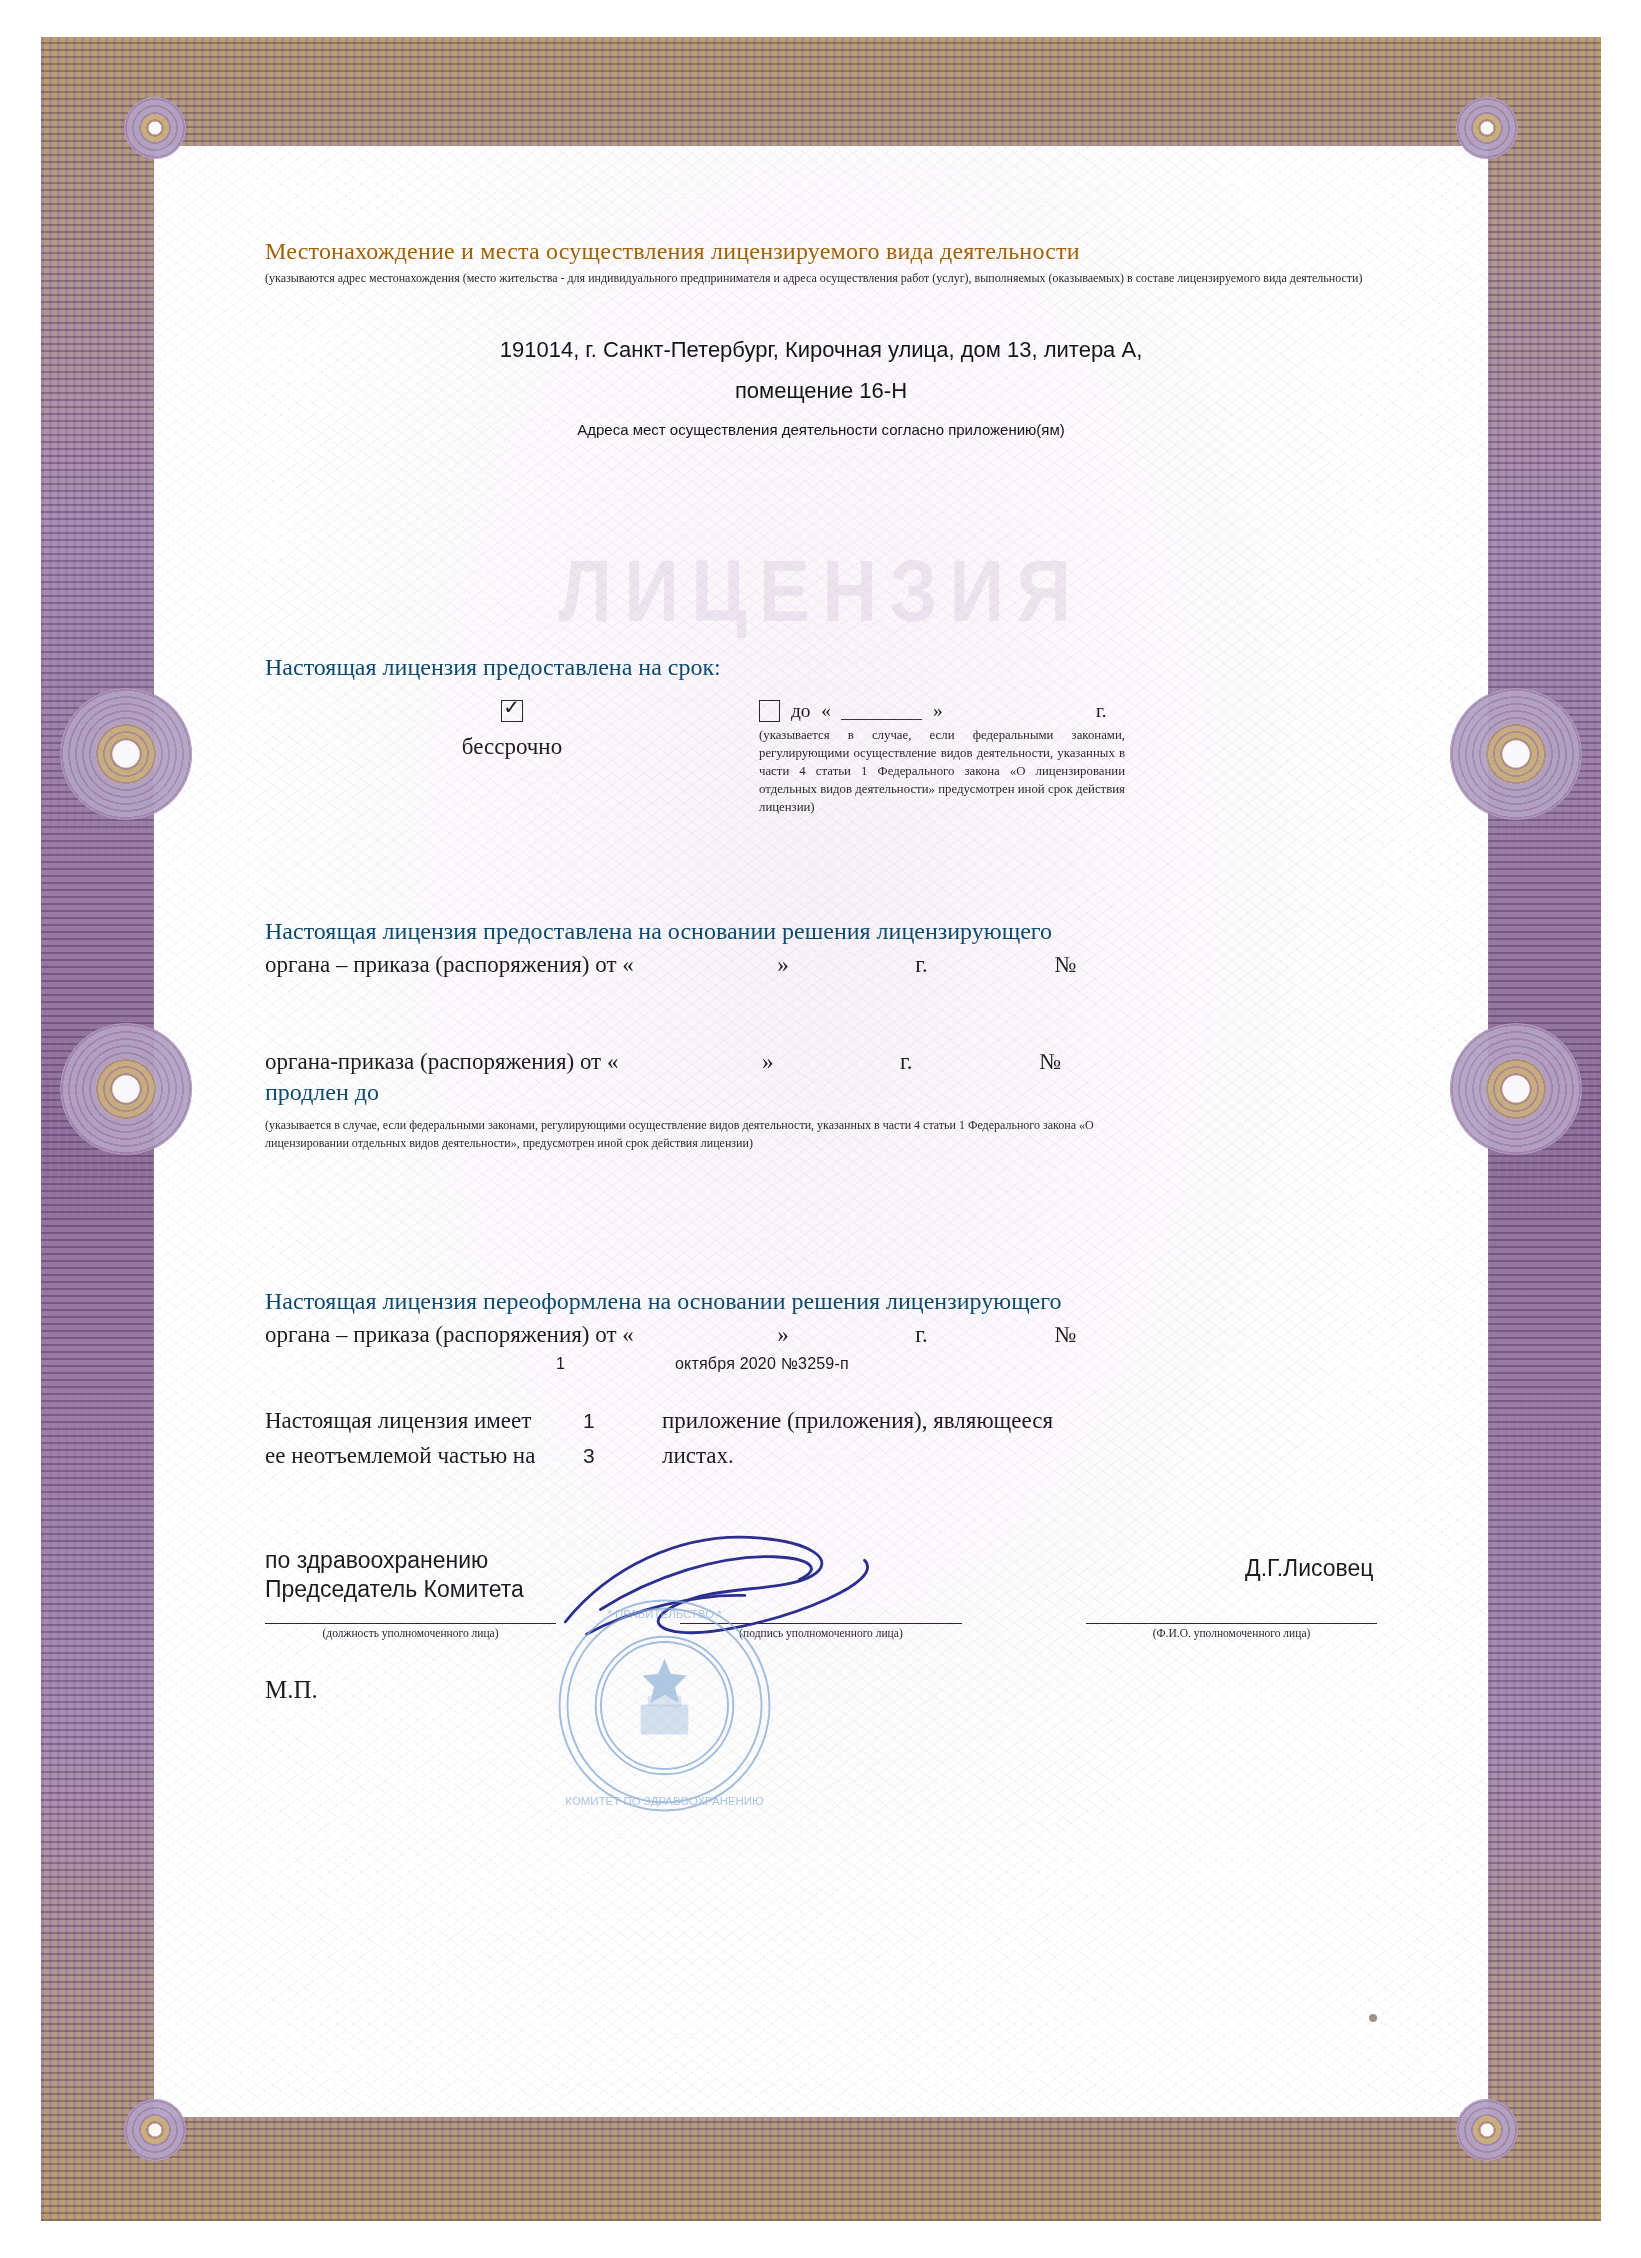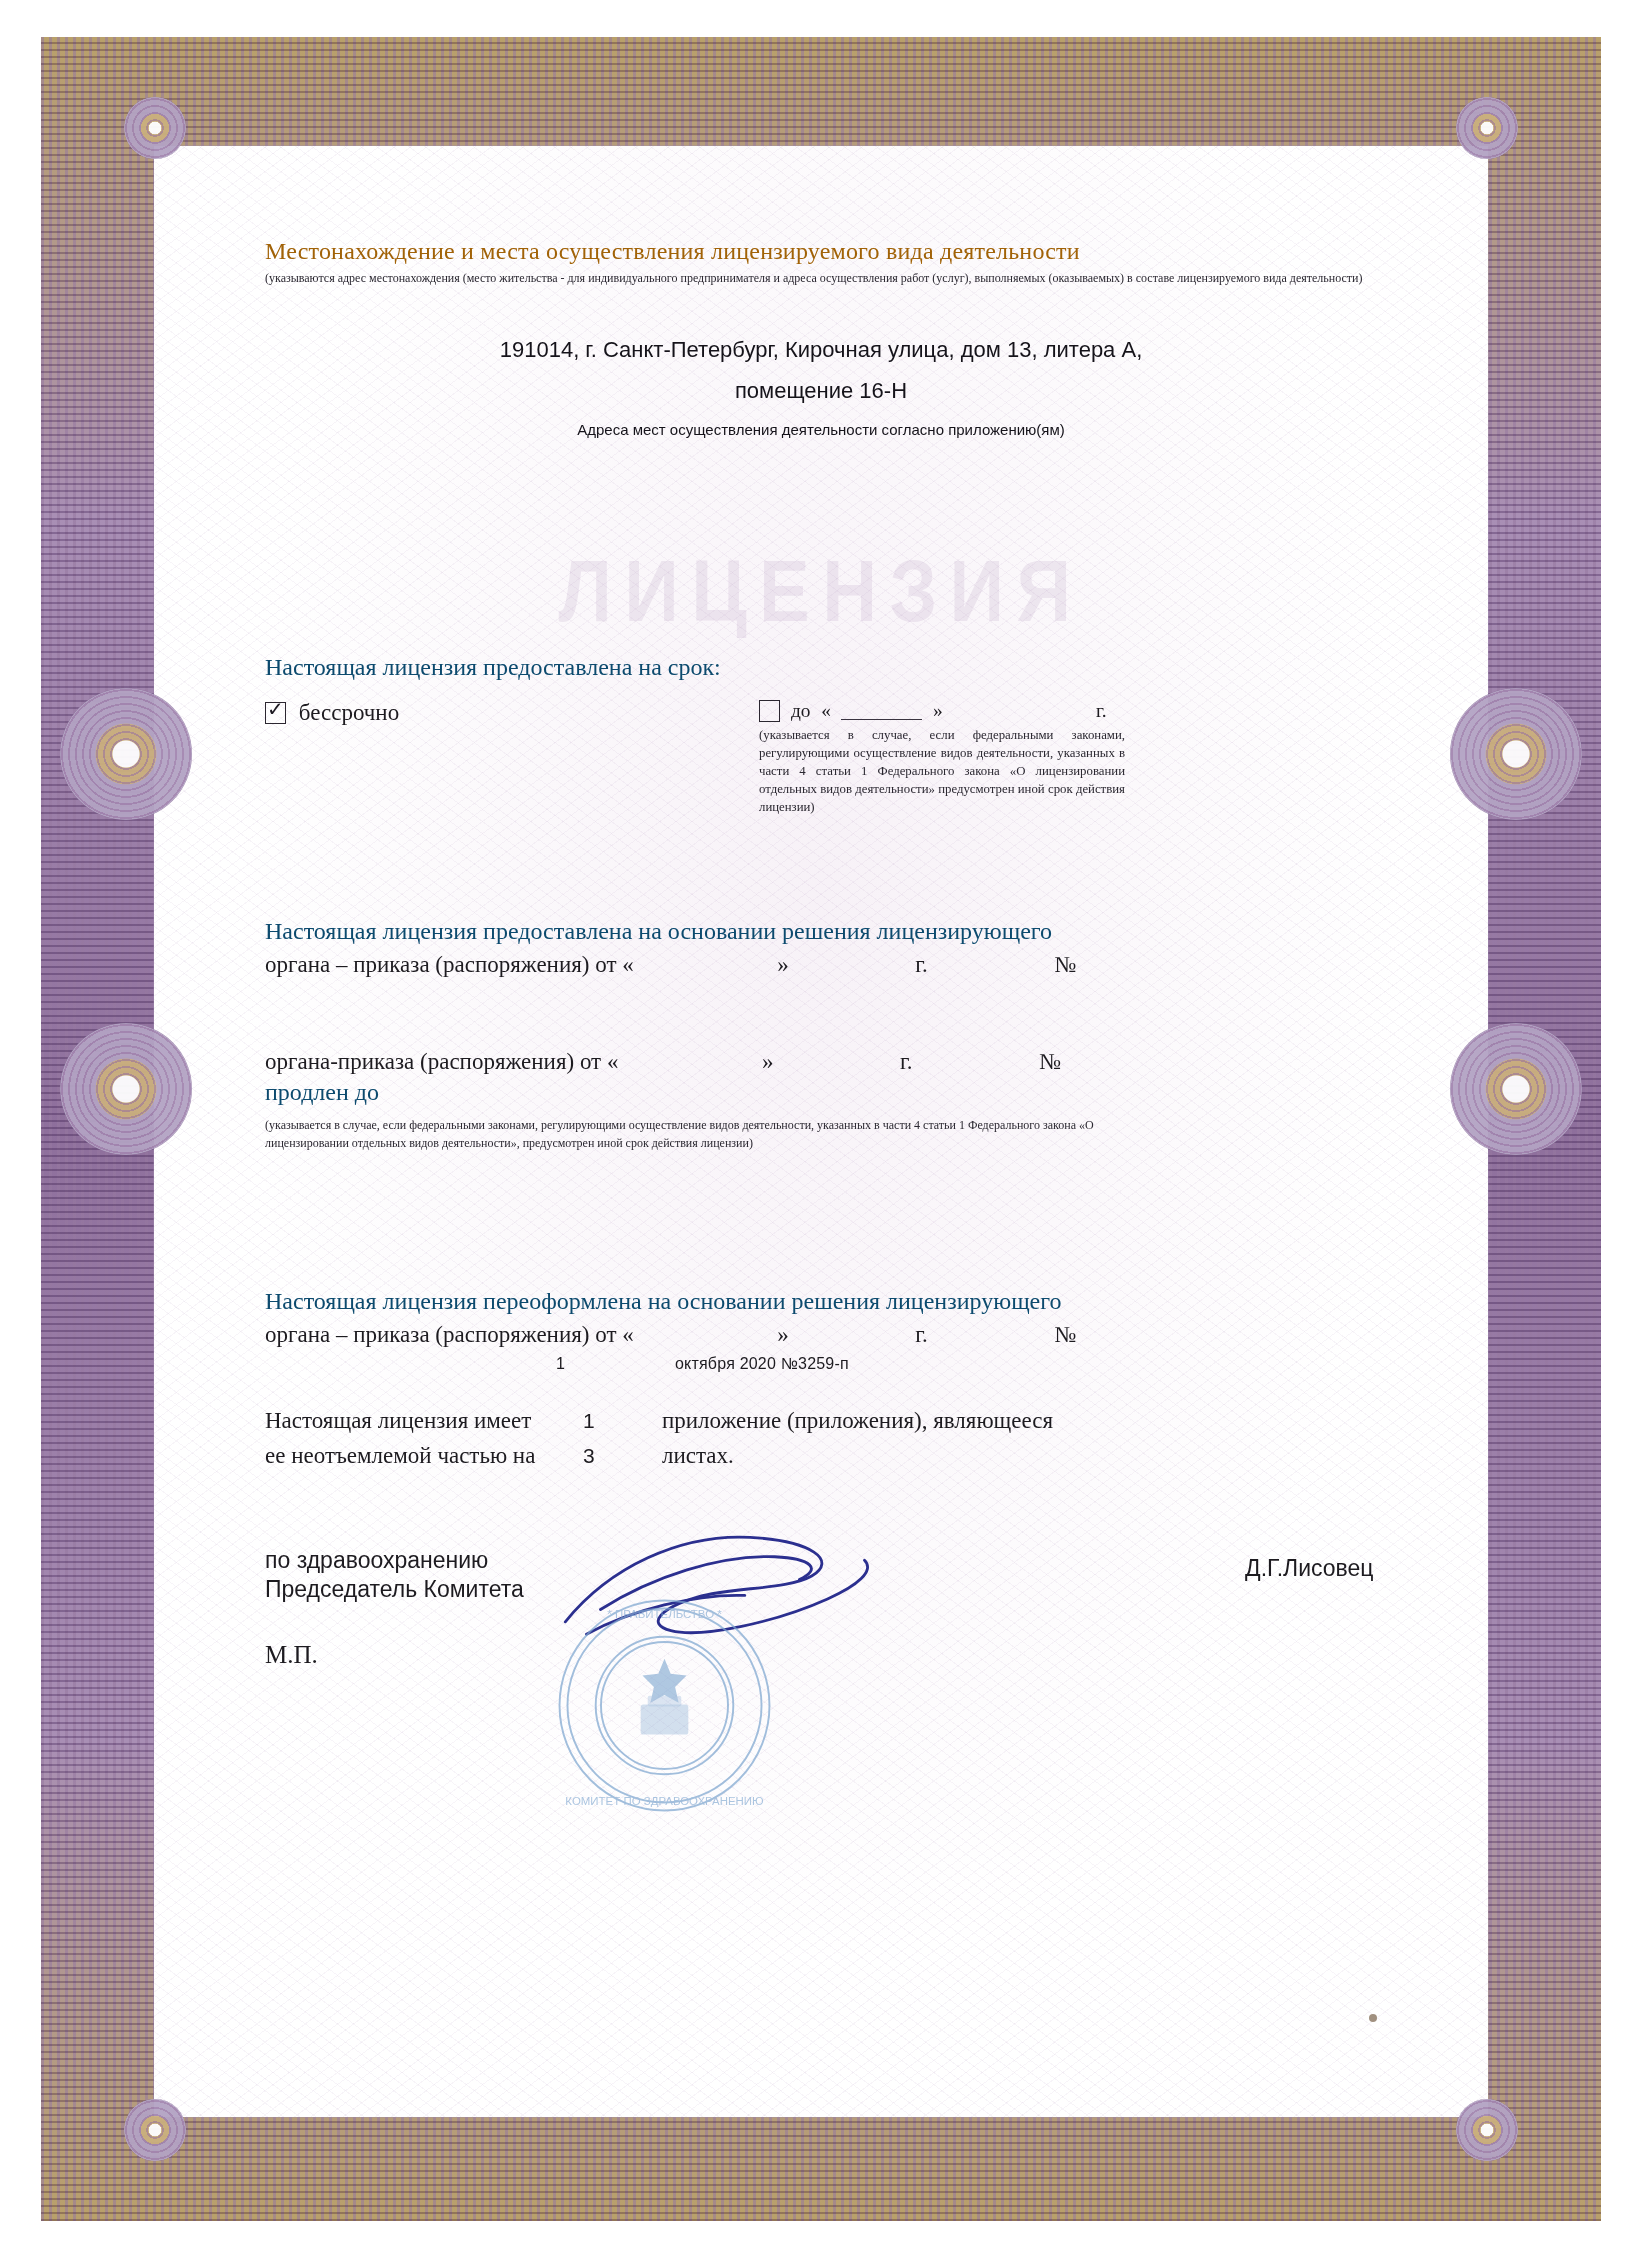--- a/index.html
+++ b/index.html
@@ -141,20 +141,21 @@
     align-items: flex-start;
     margin-top: 16px;
   }
   .term-left {
     width: 494px;
     display: flex;
     align-items: center;
     gap: 12.4px;
     font-family: "Liberation Serif", serif;
     font-size: 23px;
+    flex-direction: column;
   }
   .chk {
     display: inline-block;
     width: 19.4px; height: 19.4px;
     border: 1.4px solid #2b2630;
     position: relative;
     flex: 0 0 auto;
   }
   .chk.checked::after {
     content: "✓";
@@ -412,20 +413,25 @@
           <path d="M123 70 l7 17 18 2 -13 13 4 18 -16 -9 -16 9 4 -18 -13 -13 18 -2z"></path>
           <rect x="96" y="122" width="54" height="34" rx="3" opacity="0.55"></rect>
           <rect x="104" y="112" width="38" height="12" rx="2" opacity="0.45"></rect>
         </g>
         <g fill="#7fa7d0" font-family="'Liberation Sans', sans-serif" font-size="13" opacity="0.9">
           <text x="123" y="24" text-anchor="middle">* ПРАВИТЕЛЬСТВО *</text>
           <text x="123" y="236" text-anchor="middle">КОМИТЕТ ПО ЗДРАВООХРАНЕНИЮ</text>
         </g>
       </svg>
 
+      <div class="sign-rules">
+        <div class="rule r1">(должность уполномоченного лица)</div>
+        <div class="rule r2">(подпись уполномоченного лица)</div>
+        <div class="rule r3">(Ф.И.О. уполномоченного лица)</div>
+      </div>
 
       <div class="mp">М.П.</div>
     </div>
 
   </div>
 
   <div class="stamp-dot"></div>
 </div>
 
 

